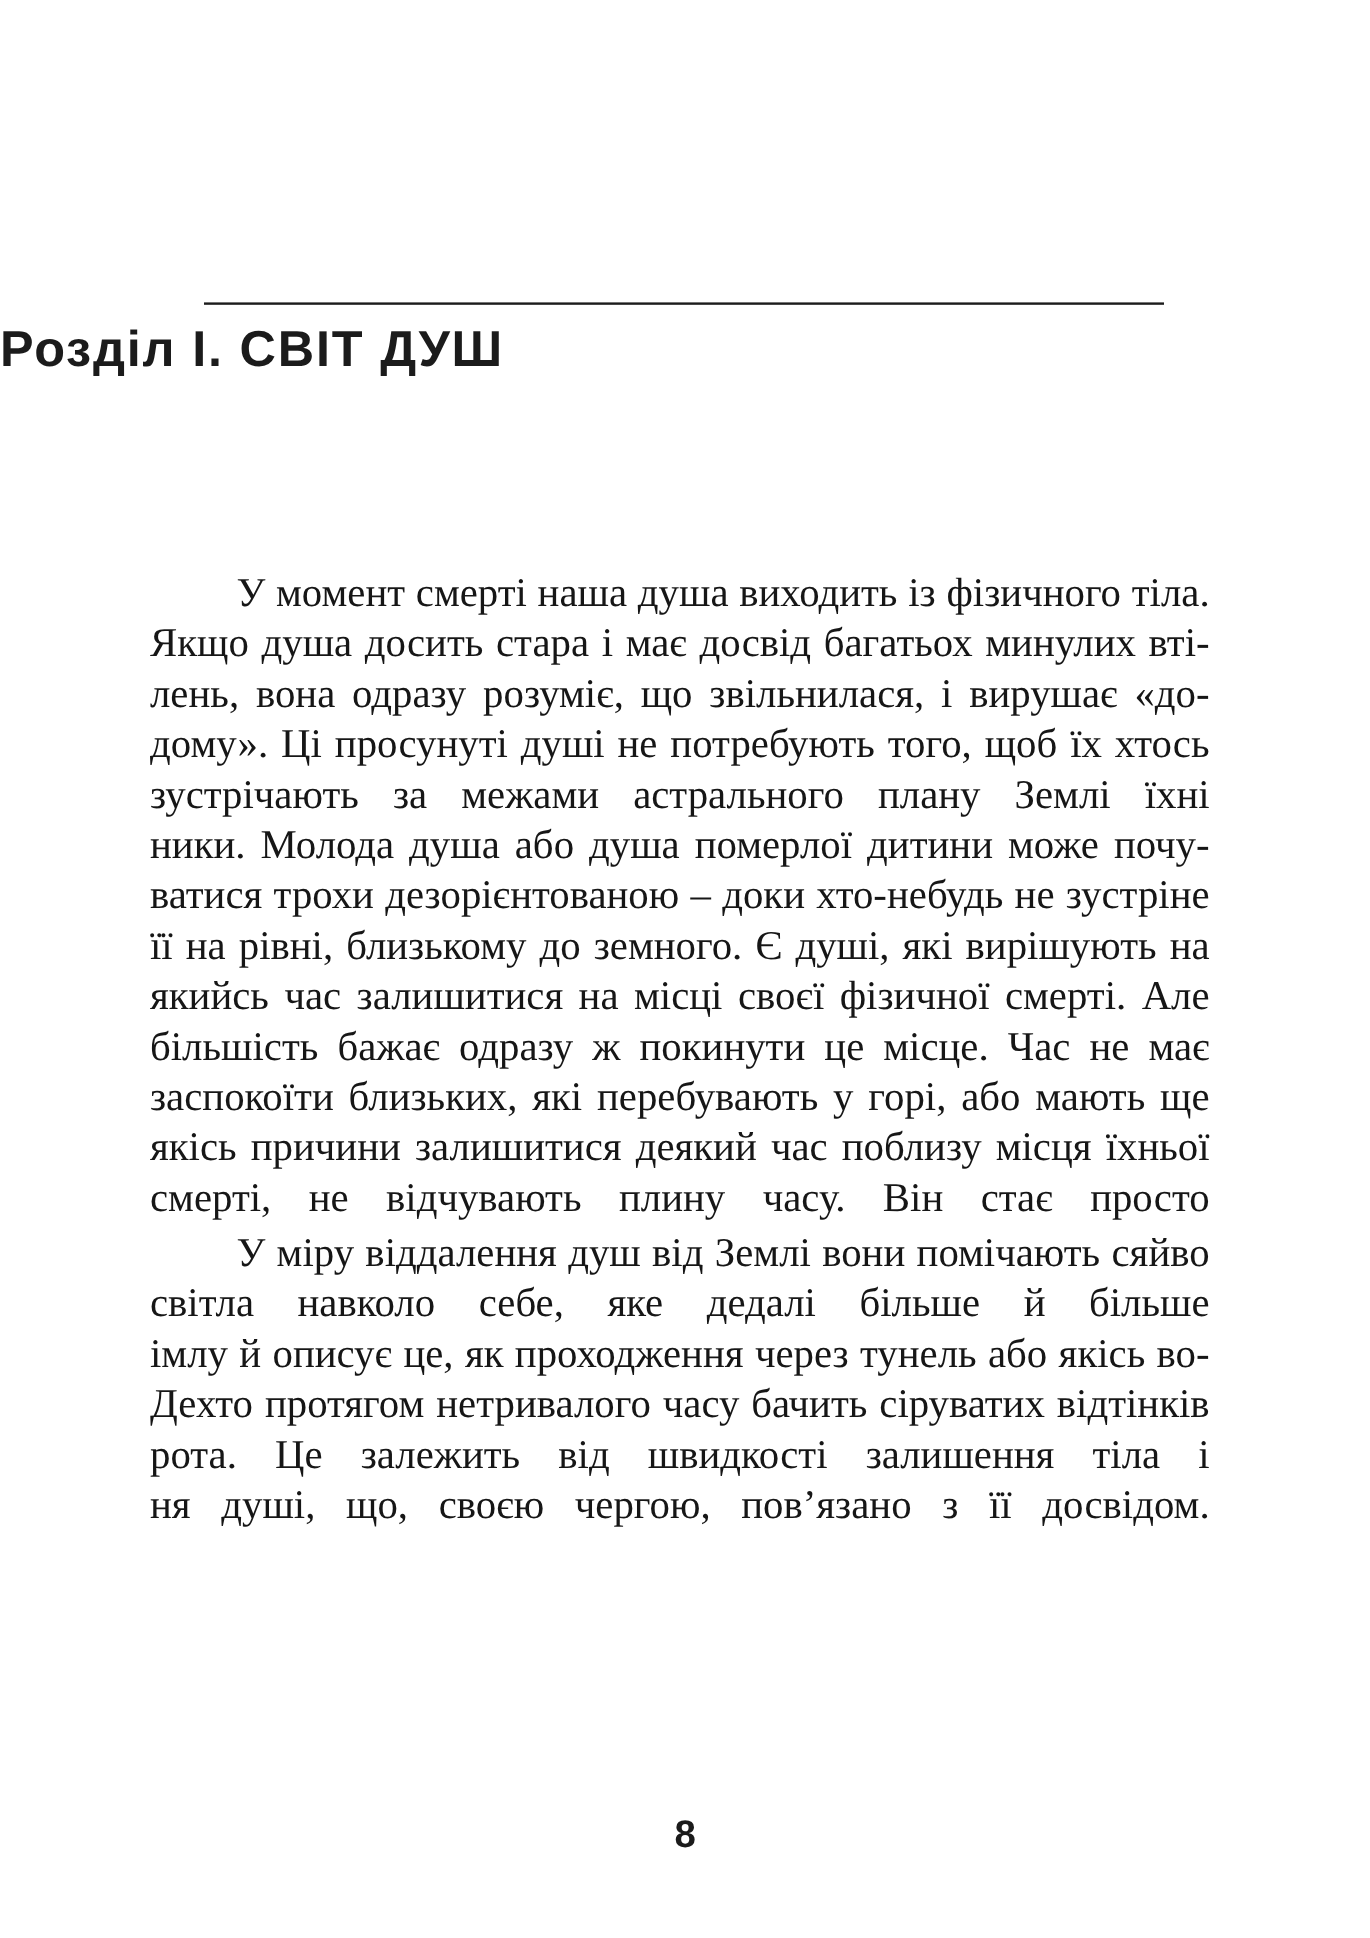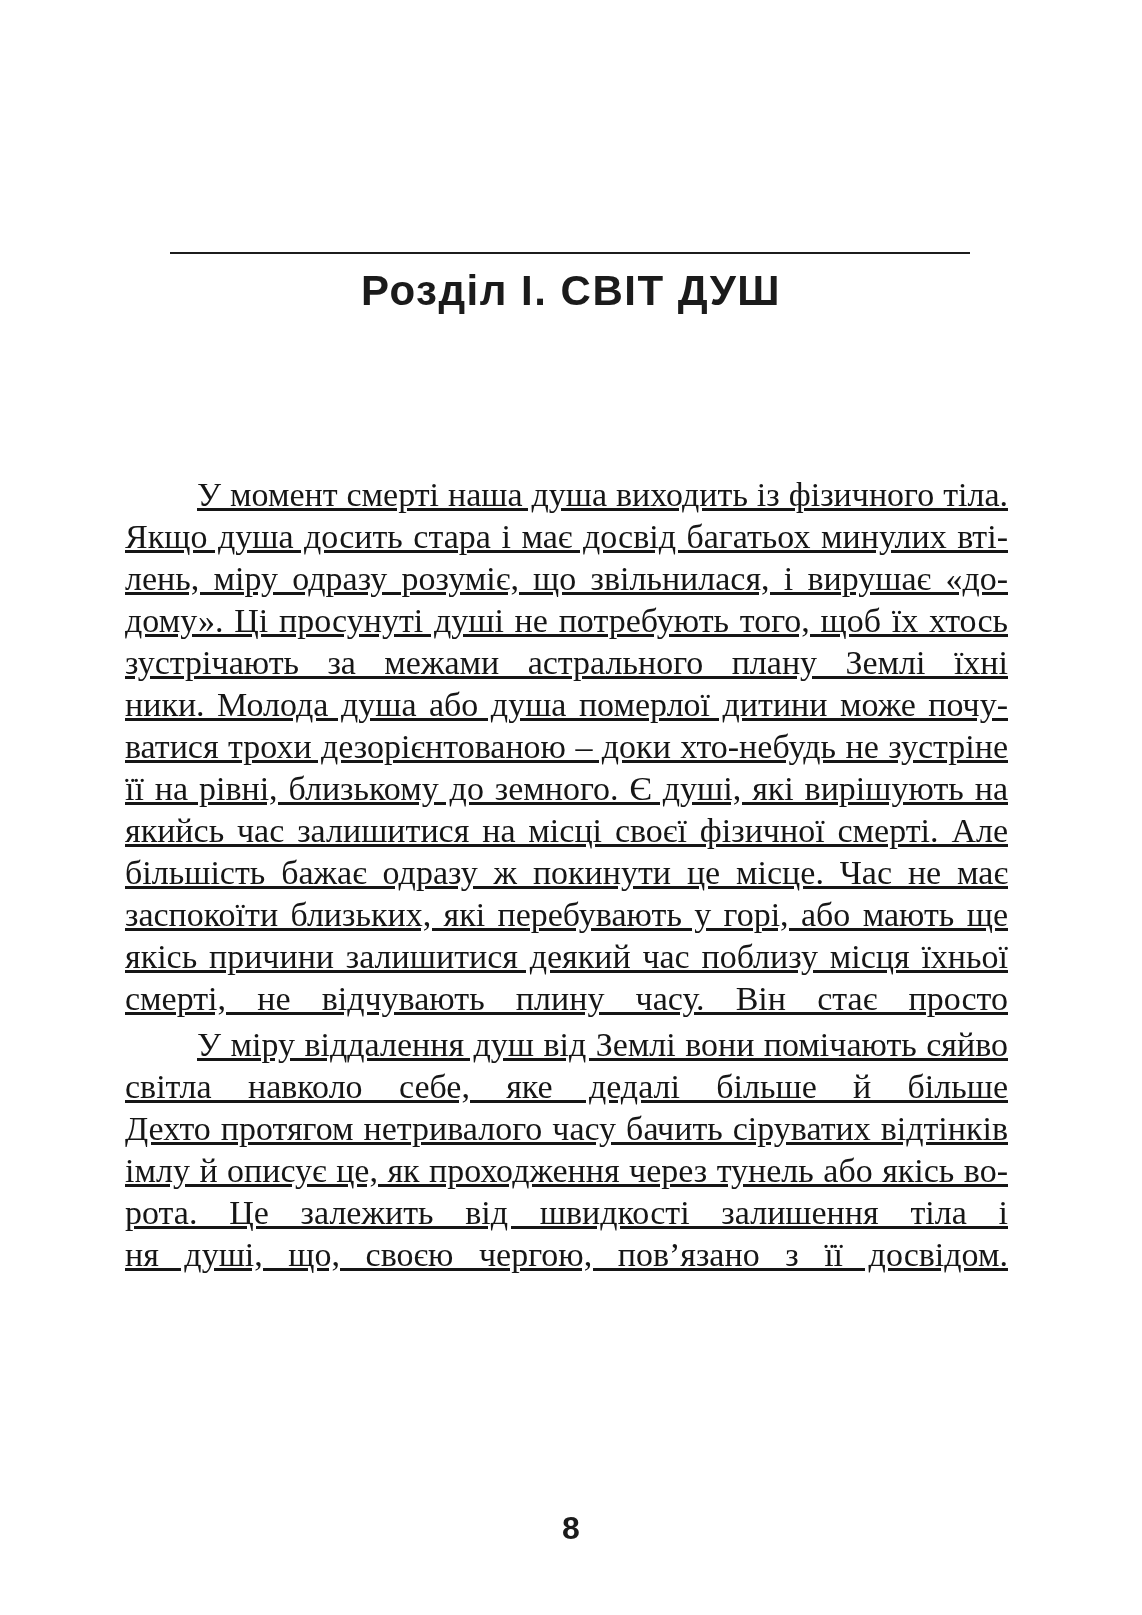--- a/index.html
+++ b/index.html
@@ -22,39 +22,37 @@
     top: 252px;
     width: 800px;
     height: 2px;
     background: #1c1c1c;
   }
   .chapter-heading {
     position: absolute;
     left: 0;
     top: 268px;
     width: 1142px;
-    text-align: center;
     font-family: "Liberation Sans", "DejaVu Sans", sans-serif;
     font-weight: bold;
     font-size: 42px;
     line-height: 46px;
     letter-spacing: 1.5px;
     color: #1b1b1b;
     white-space: nowrap;
   }
   .body-text {
     position: absolute;
     left: 125px;
     top: 474px;
     width: 883px;
     font-family: "Liberation Serif", "DejaVu Serif", serif;
     font-size: 34px;
     line-height: 42px;
     color: #161616;
-    text-decoration: underline;
   }
   .paragraph { margin: 0; padding: 0; }
   .paragraph + .paragraph { margin-top: 4px; }
   .line {
     height: 42px;
     overflow: hidden;
     text-align: justify;
     text-align-last: justify;
     white-space: normal;
   }
@@ -80,36 +78,36 @@
 <body>
 
 <div class="page">
   <div class="chapter-rule"></div>
   <div class="chapter-heading">Розділ І. СВІТ ДУШ</div>
 
   <div class="body-text" id="body-text">
       <div class="paragraph">
         <div class="line first-line">У момент смерті наша душа виходить із фізичного тіла.</div>
         <div class="line">Якщо душа досить стара і має досвід багатьох минулих вті-</div>
-        <div class="line">лень, міру одразу розуміє, що звільнилася, і вирушає «до-</div>
+        <div class="line">лень, вона одразу розуміє, що звільнилася, і вирушає «до-</div>
         <div class="line">дому». Ці просунуті душі не потребують того, щоб їх хтось</div>
         <div class="line">зустрічають за межами астрального плану Землі їхні Провід-</div>
         <div class="line">ники. Молода душа або душа померлої дитини може почу-</div>
         <div class="line">ватися трохи дезорієнтованою – доки хто-небудь не зустріне</div>
         <div class="line">її на рівні, близькому до земного. Є душі, які вирішують на</div>
         <div class="line">якийсь час залишитися на місці своєї фізичної смерті. Але</div>
         <div class="line">більшість бажає одразу ж покинути це місце. Час не має зна-</div>
         <div class="line">заспокоїти близьких, які перебувають у горі, або мають ще</div>
         <div class="line">якісь причини залишитися деякий час поблизу місця їхньої</div>
         <div class="line">смерті, не відчувають плину часу. Він стає просто справжнім</div>
       </div>
       <div class="paragraph">
         <div class="line first-line">У міру віддалення душ від Землі вони помічають сяйво</div>
         <div class="line">світла навколо себе, яке дедалі більше й більше посилюється.</div>
+        <div class="line">імлу й описує це, як проходження через тунель або якісь во-</div>
         <div class="line">Дехто протягом нетривалого часу бачить сіруватих відтінків</div>
-        <div class="line">імлу й описує це, як проходження через тунель або якісь во-</div>
         <div class="line">рота. Це залежить від швидкості залишення тіла і пересуван-</div>
         <div class="line">ня душі, що, своєю чергою, пов’язано з її досвідом. Відчуття</div>
       </div>
     </div>
 
   <div class="folio">8</div>
 </div>
 
 </body></html>

